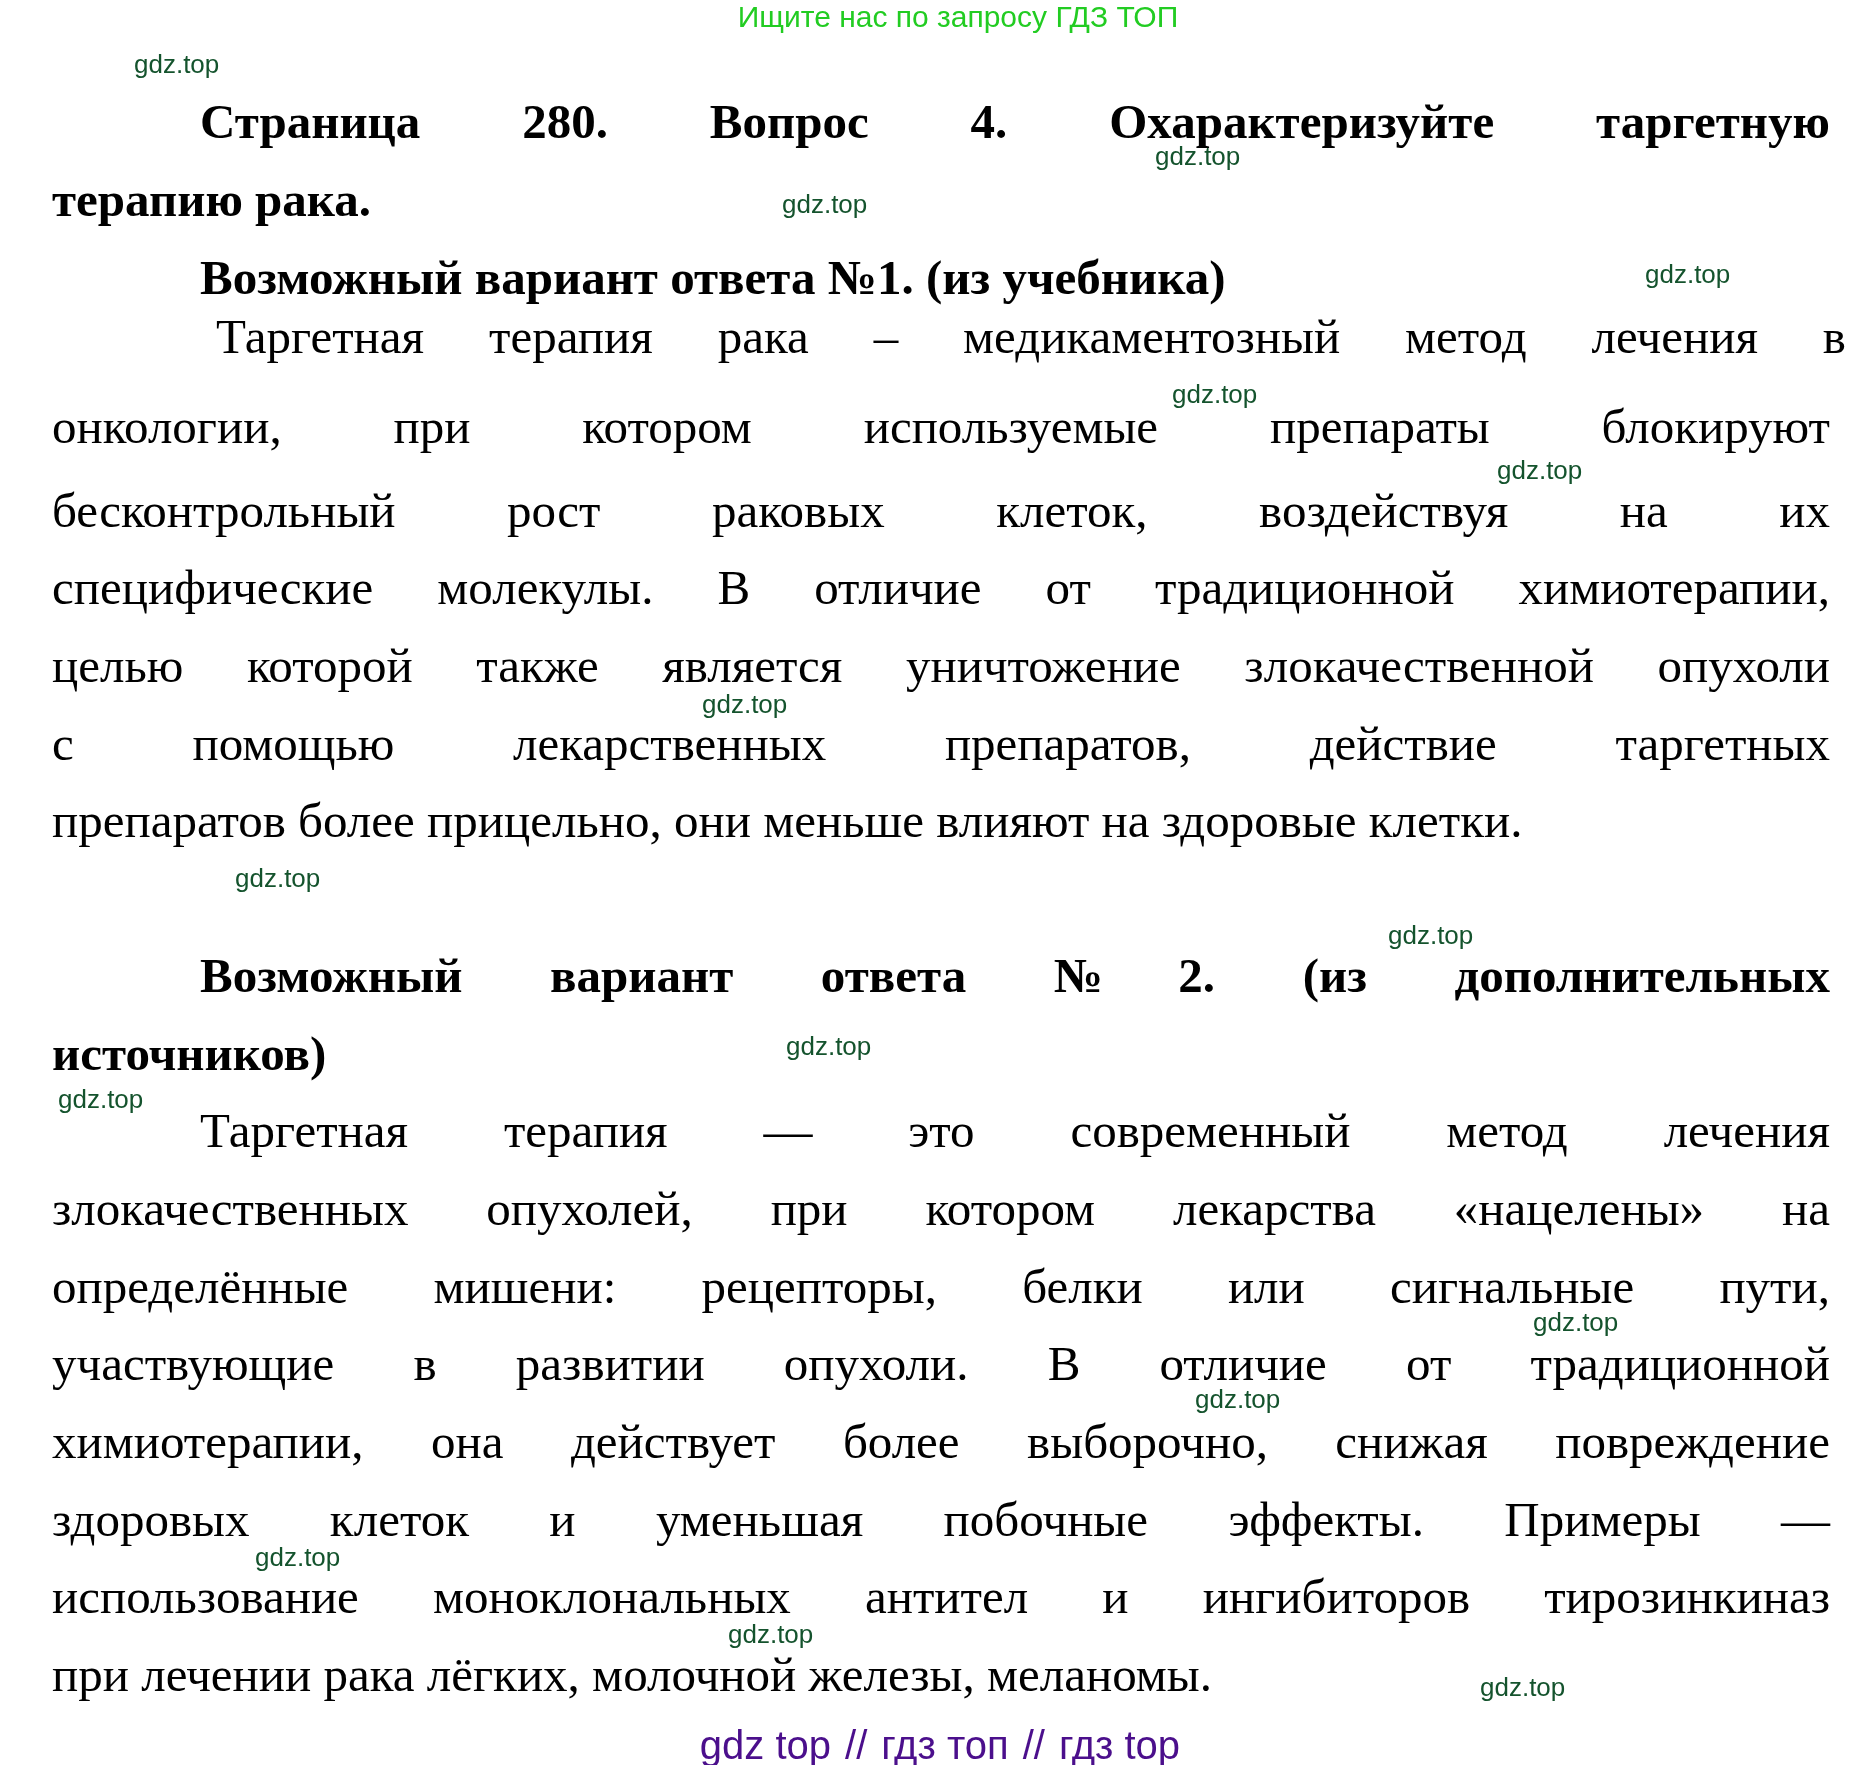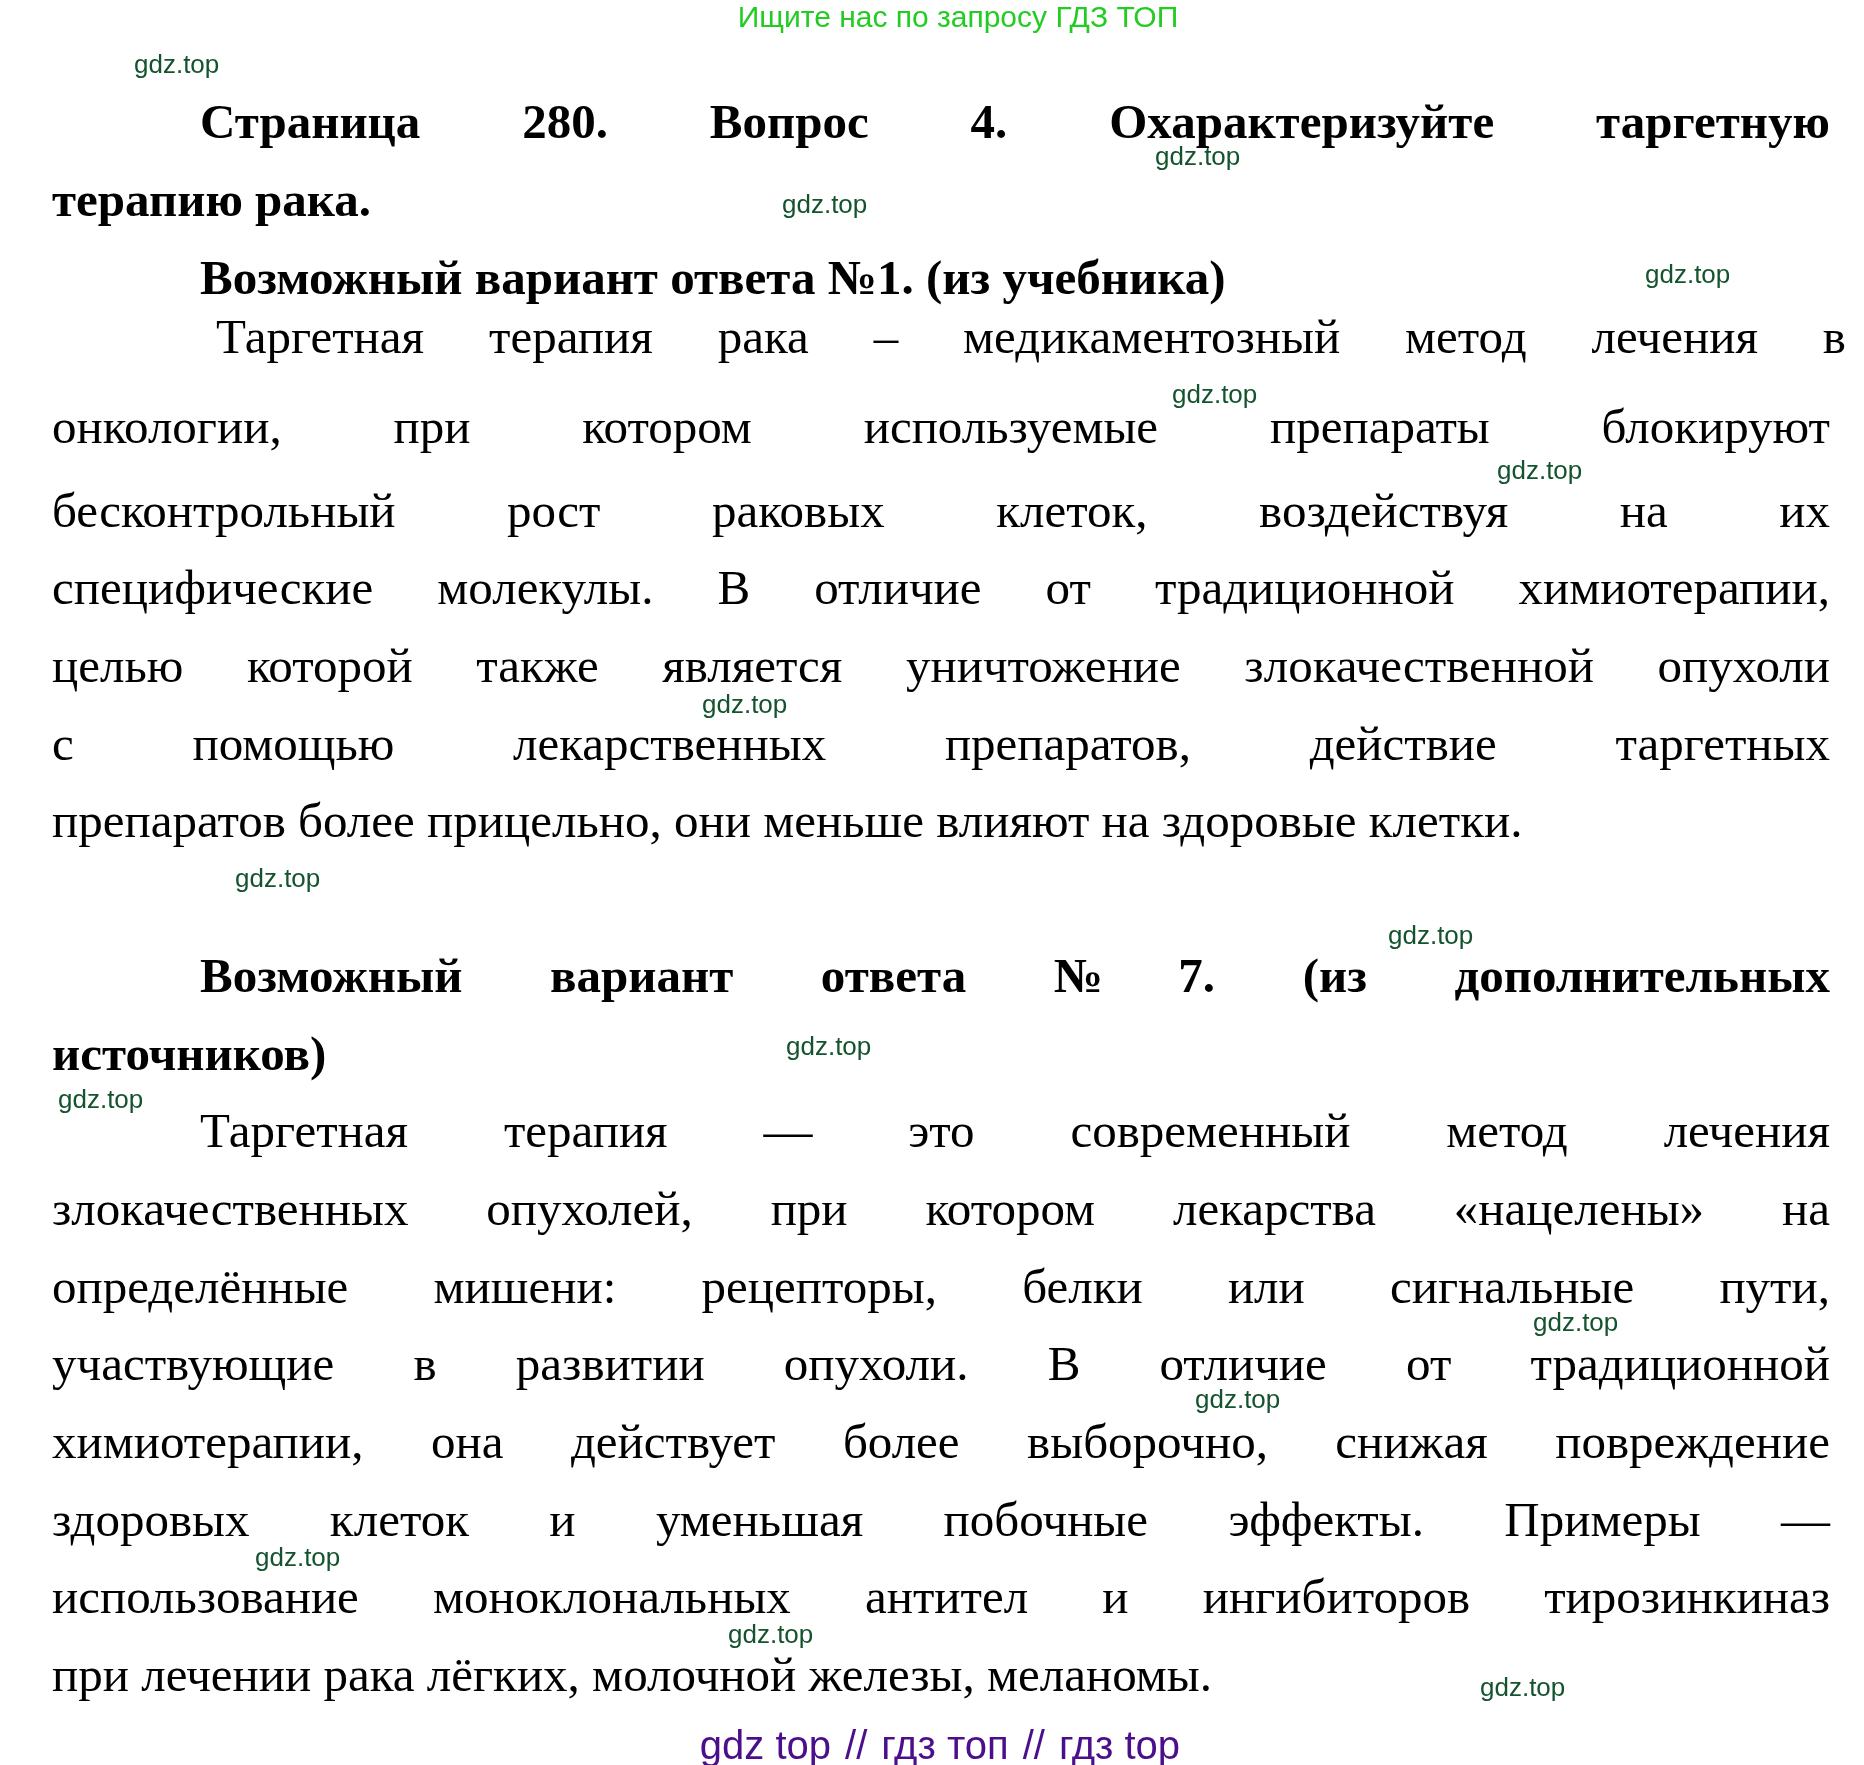--- a/index.html
+++ b/index.html
@@ -95,21 +95,21 @@
   <div class="line indent just" style="top:309px;margin-left:16px;">Таргетная терапия рака – медикаментозный метод лечения в</div>
   <div class="line just" style="top:399px;">онкологии, при котором используемые препараты блокируют</div>
   <div class="line just" style="top:483px;">бесконтрольный рост раковых клеток, воздействуя на их</div>
   <div class="line just" style="top:560px;">специфические молекулы. В отличие от традиционной химиотерапии,</div>
   <div class="line just" style="top:638px;">целью которой также является уничтожение злокачественной опухоли</div>
   <div class="line just" style="top:716px;">с помощью лекарственных препаратов, действие таргетных</div>
   <div class="line" style="top:793px;">препаратов более прицельно, они меньше влияют на здоровые клетки.</div>
 </div>
 
 <div>
-  <div class="line indent just bold" style="top:948px;">Возможный вариант ответа №7. (из дополнительных</div>
+  <div class="line indent just bold" style="top:948px;">Возможный вариант ответа №2. (из дополнительных</div>
   <div class="line bold" style="top:1026px;">источников)</div>
   <div class="line indent just" style="top:1103px;">Таргетная терапия — это современный метод лечения</div>
   <div class="line just" style="top:1181px;">злокачественных опухолей, при котором лекарства «нацелены» на</div>
   <div class="line just" style="top:1259px;">определённые мишени: рецепторы, белки или сигнальные пути,</div>
   <div class="line just" style="top:1336px;">участвующие в развитии опухоли. В отличие от традиционной</div>
   <div class="line just" style="top:1414px;">химиотерапии, она действует более выборочно, снижая повреждение</div>
   <div class="line just" style="top:1492px;">здоровых клеток и уменьшая побочные эффекты. Примеры —</div>
   <div class="line just" style="top:1569px;">использование моноклональных антител и ингибиторов тирозинкиназ</div>
   <div class="line" style="top:1647px;">при лечении рака лёгких, молочной железы, меланомы.</div>
 </div>

